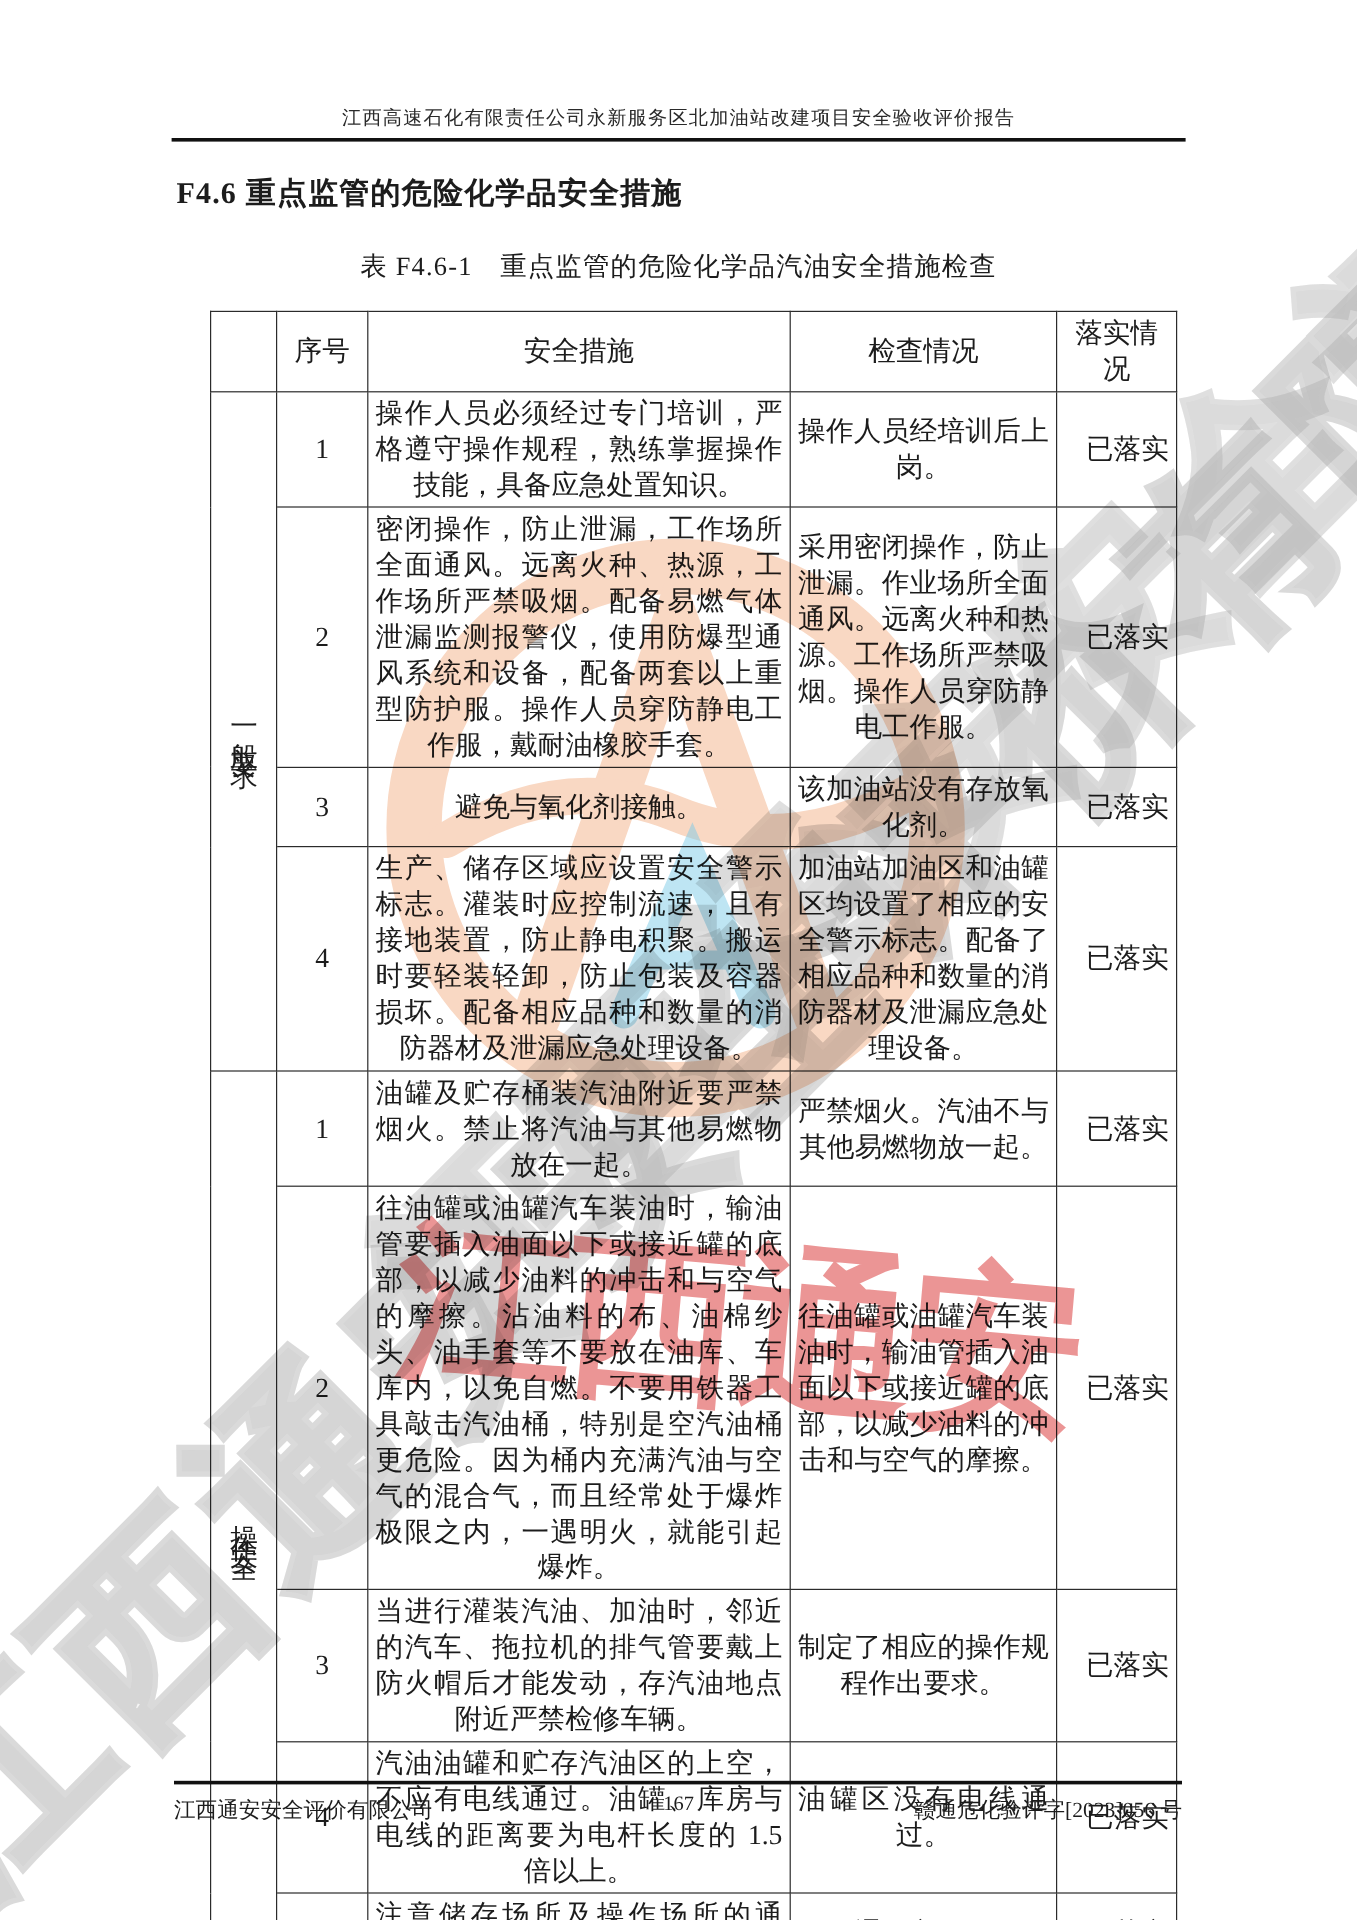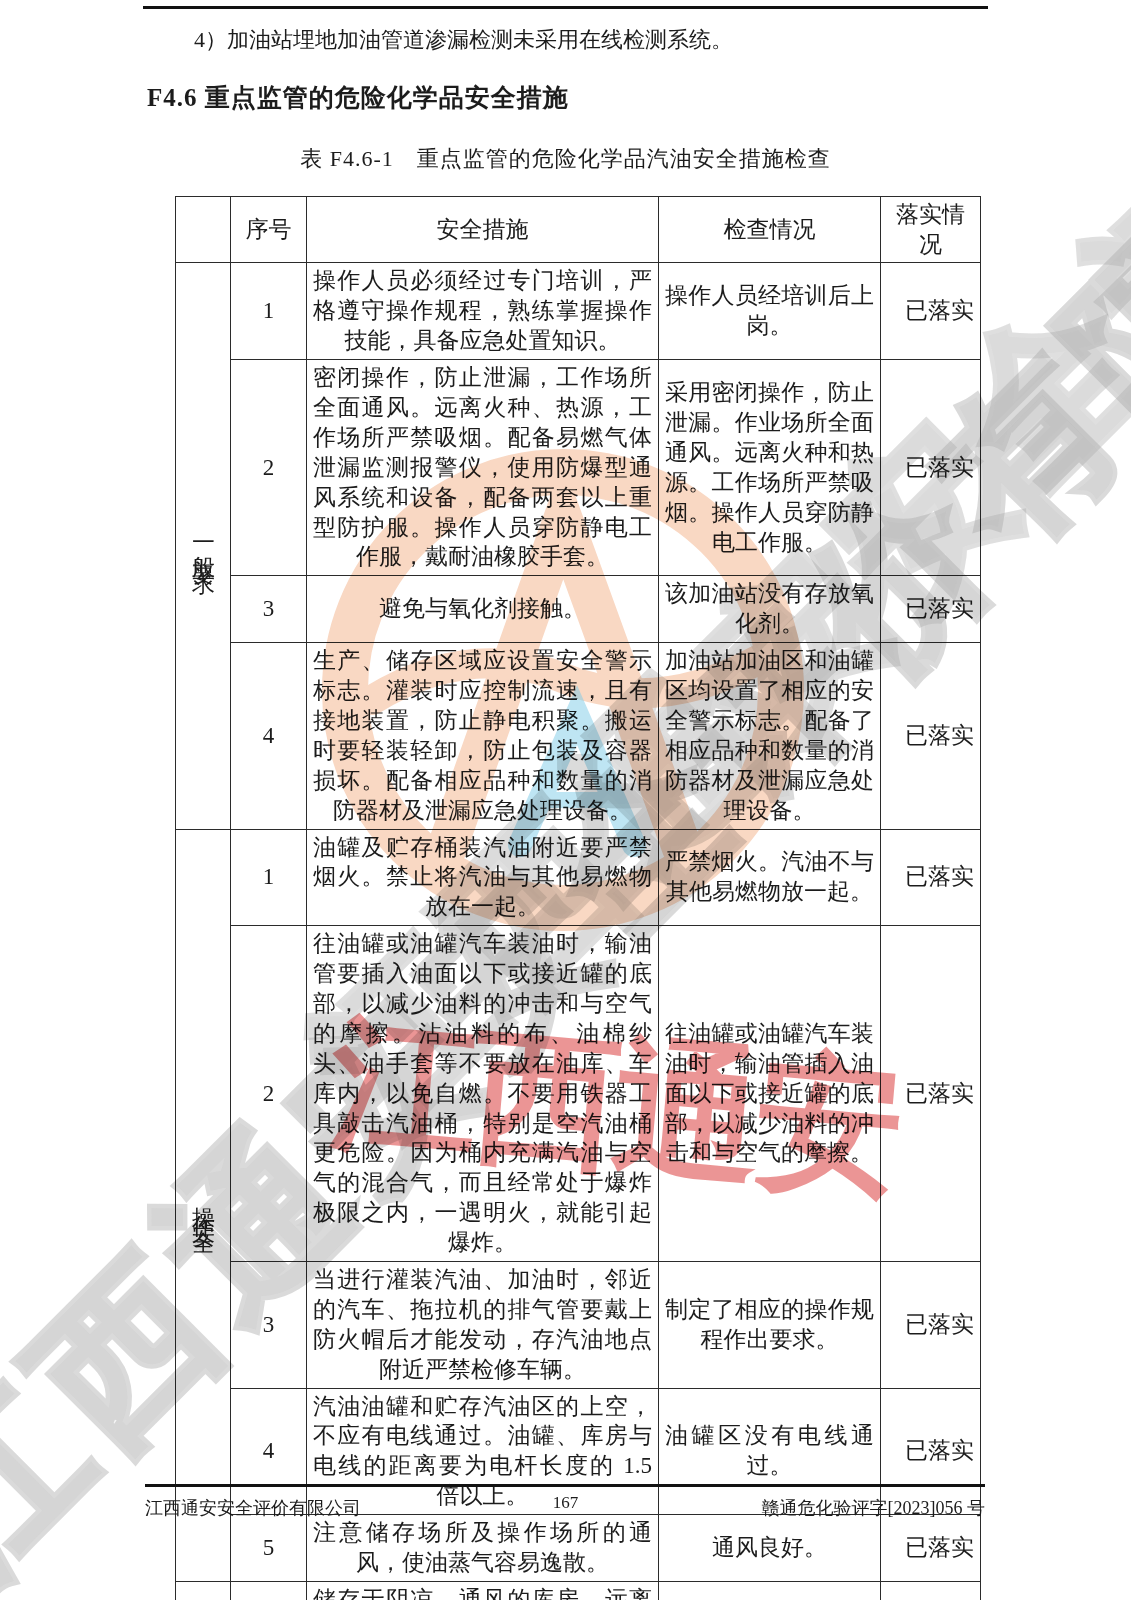--- a/index.html
+++ b/index.html
@@ -141,23 +141,23 @@
     </g>
     <g opacity="0.5">
       <path d="M520 845 L577 715 L634 845" fill="none" stroke="#7ecbe8" stroke-width="24" stroke-linecap="round"></path>
       <path d="M543 800 L612 800" stroke="#7ecbe8" stroke-width="16" stroke-linecap="round"></path>
     </g>
   </svg>
 
   <div class="wm wm-red">江西通安</div>
 
   <div class="content">
+    <div class="doc-header">江西高速石化有限责任公司永新服务区北加油站改建项目安全验收评价报告</div>
     <div class="header-rule"></div>
 
-    <p class="para">4）加油站埋地加油管道渗漏检测未采用在线检测系统。</p>
 
     <h2 class="section-heading">F4.6 重点监管的危险化学品安全措施</h2>
 
     <div class="table-caption">
       <span class="cap-label">表 F4.6-1</span><span>重点监管的危险化学品汽油安全措施检查</span>
     </div>
 
     <table class="safety">
       <colgroup>
         <col style="width:55px">

